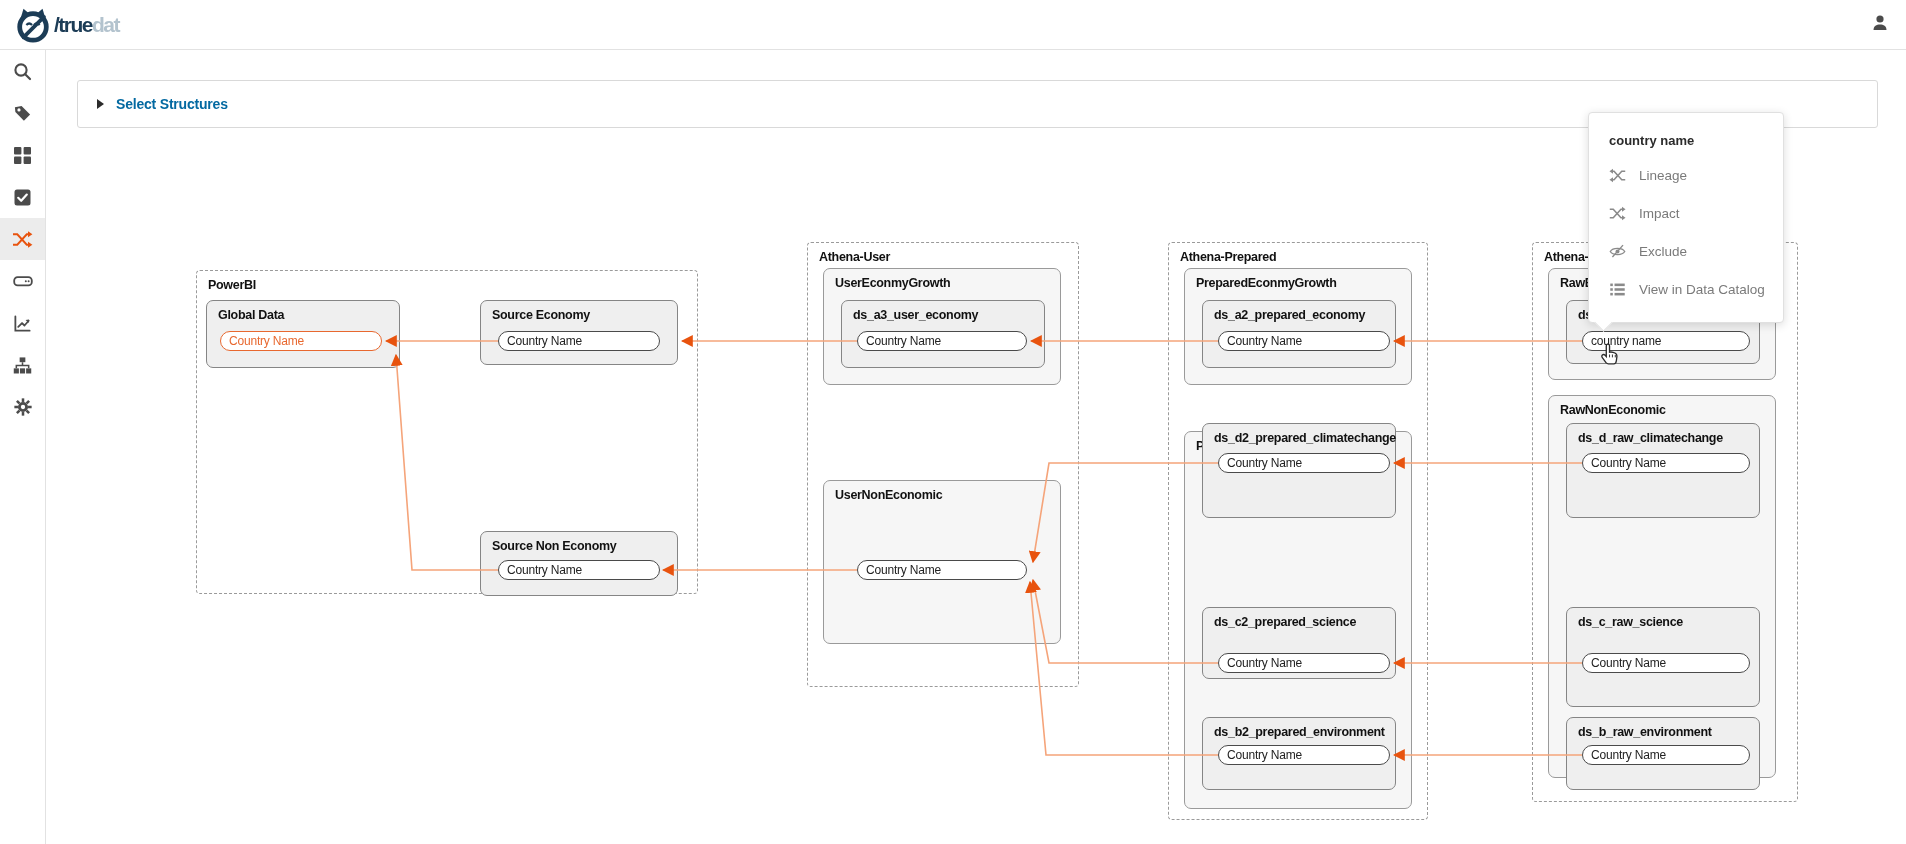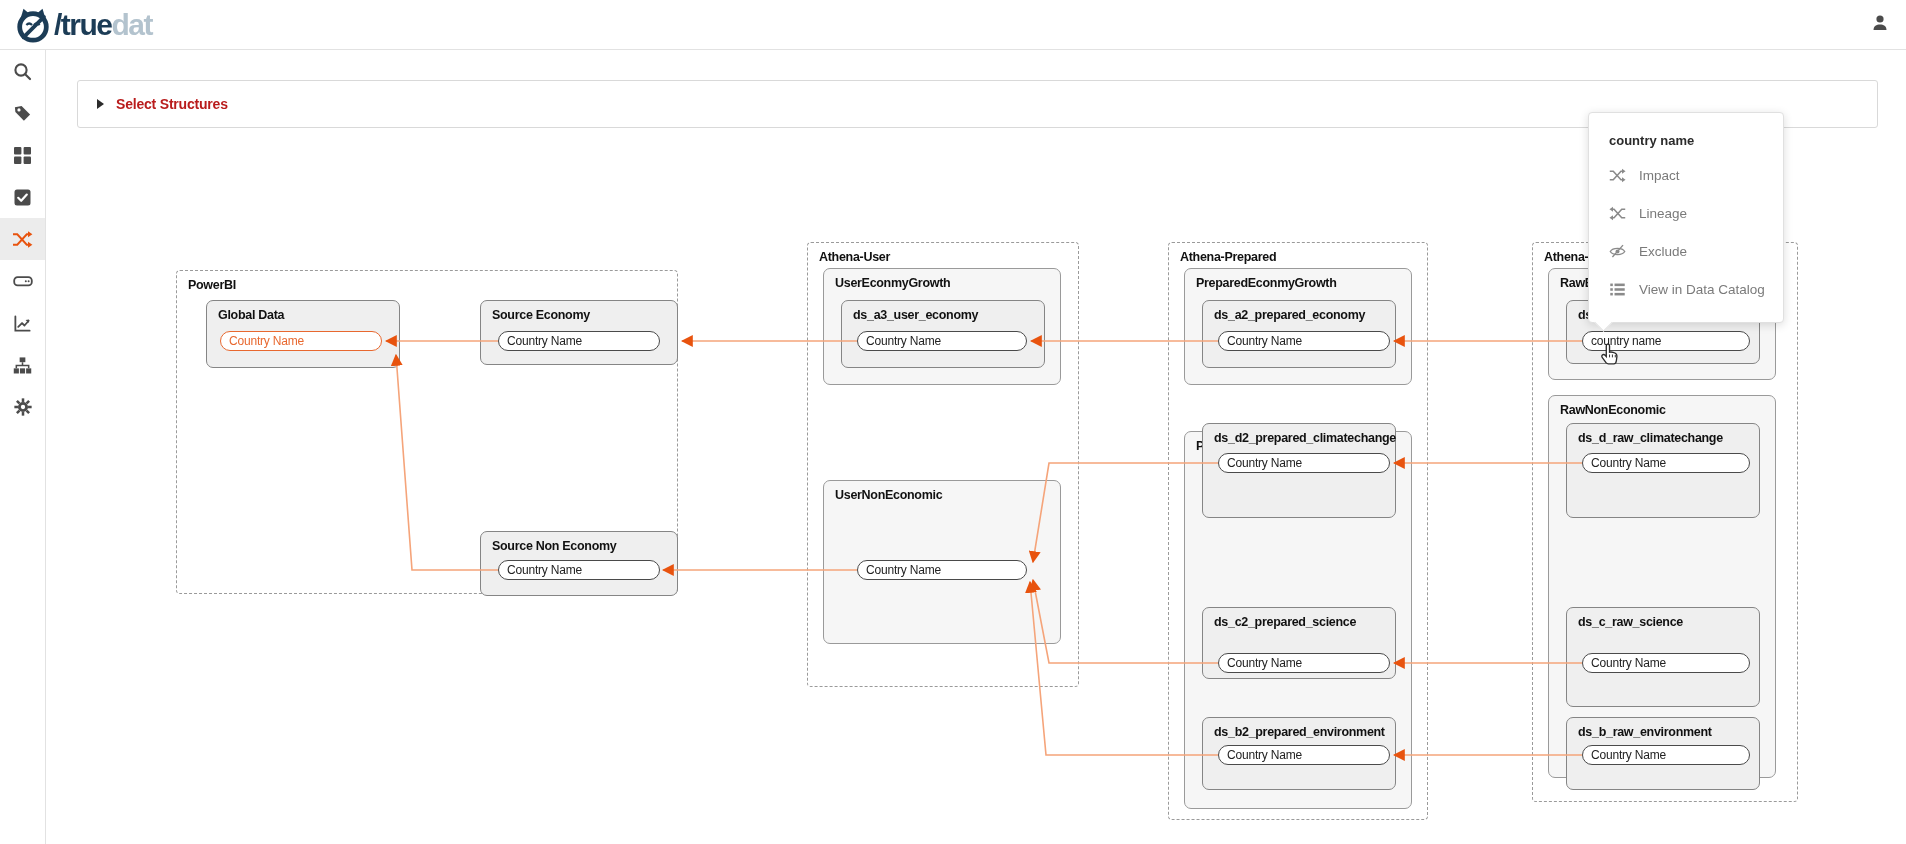--- a/index.html
+++ b/index.html
@@ -2,38 +2,38 @@
 <html><head>
 <meta charset="utf-8">
 <style>
   * { margin:0; padding:0; box-sizing:border-box; }
   html,body { width:1906px; height:844px; overflow:hidden; background:#fff;
     font-family:"Liberation Sans", sans-serif; }
   
   .header { position:absolute; left:0; top:0; width:1906px; height:50px; background:#fff;
     border-bottom:1px solid #e2e2e2; z-index:30; }
   .logo { position:absolute; left:14px; top:6px; display:flex; align-items:center; }
-  .logo-text { font-size:30px; font-weight:bold; letter-spacing:-1.5px; margin-left:2px; }
+  .logo-text { font-size:21px; font-weight:bold; letter-spacing:-1.5px; margin-left:2px; }
   .logo-true { color:#1c3c56; }
   .logo-dat  { color:#b3c3ce; }
   .user-icon { position:absolute; right:16px; top:13px; width:20px; height:20px; color:#4b4b4b; cursor:pointer; }
   
   .sidebar { position:absolute; left:0; top:50px; width:46px; height:794px; background:#fff;
     border-right:1px solid #e2e2e2; z-index:25; }
   .side-item { width:45px; height:42px; display:flex; align-items:center; justify-content:center;
     color:#4b4b4b; cursor:pointer; }
   .side-item.active { color:#e8530e; background:#ececec; }
   .side-item svg { display:block; }
   
   .select-bar { position:absolute; left:77px; top:80px; width:1801px; height:48px;
     border:1px solid #d9d9d9; border-radius:3px; background:#fff; display:flex; align-items:center;
     cursor:pointer; z-index:5; }
   .caret { width:0; height:0; border-left:7px solid #2b2b2b; border-top:5px solid transparent;
     border-bottom:5px solid transparent; margin-left:19px; }
-  .select-label { font-size:14px; font-weight:bold; color:#b91c1c; margin-left:12px; letter-spacing:-0.2px; }
+  .select-label { font-size:14px; font-weight:bold; color:#0369a1; margin-left:12px; letter-spacing:-0.2px; }
   
   .canvas { position:absolute; left:0; top:0; width:1906px; height:844px; z-index:1; }
   .grp { position:absolute; border:1px dashed #9a9a9a; border-radius:4px; background:transparent; }
   .sub { position:absolute; border:1px solid #9a9a9a; border-radius:7px; background:#f6f6f6; }
   .node { position:absolute; border:1px solid #858585; border-radius:7px; background:#efefef; }
   .lbl { position:absolute; left:11px; top:7px; font-size:12.5px; font-weight:bold; color:#111;
     letter-spacing:-0.3px; white-space:nowrap; }
   .field { position:absolute; background:#fff; border:1.5px solid #4a4a4a; border-radius:10px;
     font-size:12px; color:#222; line-height:18px; padding-left:8px; letter-spacing:-0.2px;
     white-space:nowrap; overflow:hidden; cursor:pointer; }
@@ -191,21 +191,21 @@
         <path d="M498 570 L412 570 L396 355" fill="none" stroke="#f5a47a" stroke-width="1.6" marker-end="url(#arrow)"></path>
         <path d="M857 570 L663 570" fill="none" stroke="#f5a47a" stroke-width="1.6" marker-end="url(#arrow)"></path>
         <path d="M1218 463 L1049 463 L1033 562" fill="none" stroke="#f5a47a" stroke-width="1.6" marker-end="url(#arrow)"></path>
         <path d="M1218 663 L1049 663 L1033 580" fill="none" stroke="#f5a47a" stroke-width="1.6" marker-end="url(#arrow)"></path>
         <path d="M1218 755 L1046 755 L1030 582" fill="none" stroke="#f5a47a" stroke-width="1.6" marker-end="url(#arrow)"></path>
         <path d="M1582 463 L1394 463" fill="none" stroke="#f5a47a" stroke-width="1.6" marker-end="url(#arrow)"></path>
         <path d="M1582 663 L1394 663" fill="none" stroke="#f5a47a" stroke-width="1.6" marker-end="url(#arrow)"></path>
         <path d="M1582 755 L1394 755" fill="none" stroke="#f5a47a" stroke-width="1.6" marker-end="url(#arrow)"></path>
       </g>
   </svg>
-<div class="grp" style="left: 176px; top: 270px; width: 502px; height: 324px;">
+<div class="grp" style="left: 196px; top: 270px; width: 502px; height: 324px;">
       <span class="lbl">PowerBI</span>
     </div>
     <div class="node" style="left: 206px; top: 300px; width: 194px; height: 68px;">
       <span class="lbl">Global Data</span>
     </div>
     <div class="field hl" style="left: 220px; top: 331px; width: 162px; height: 20px;">Country Name</div>
     <div class="node" style="left: 480px; top: 300px; width: 198px; height: 65px;">
       <span class="lbl">Source Economy</span>
     </div>
     <div class="field" style="left: 498px; top: 331px; width: 162px; height: 20px;">Country Name</div>
@@ -277,38 +277,38 @@
       <span class="lbl">ds_b_raw_environment</span>
     </div>
     <div class="field" style="left: 1582px; top: 745px; width: 168px; height: 20px;">Country Name</div>
   </div>
 
 <div class="popup">
   <div class="popup-title">country name</div>
   <div class="popup-item">
     <span class="mi"><svg viewBox="0 0 22 20" width="17" height="17">
           <g stroke="currentColor" stroke-width="2" fill="none">
+            <path d="M21 4.5 h-4.5 L6.5 15.5 h-3"></path>
+            <path d="M21 15.5 h-4.5 L6.5 4.5 h-3"></path>
+          </g>
+          <path d="M5.2 1.4 L0.6 4.5 L5.2 7.6 Z" fill="currentColor"></path>
+          <path d="M5.2 12.4 L0.6 15.5 L5.2 18.6 Z" fill="currentColor"></path>
+        </svg></span>
+    <span>Lineage</span>
+  </div>
+  <div class="popup-item">
+    <span class="mi"><svg viewBox="0 0 22 20" width="17" height="17">
+          <g stroke="currentColor" stroke-width="2" fill="none">
             <path d="M1 4.5 h4.5 L15.5 15.5 h3"></path>
             <path d="M1 15.5 h4.5 L15.5 4.5 h3"></path>
           </g>
           <path d="M16.8 1.4 L21.4 4.5 L16.8 7.6 Z" fill="currentColor"></path>
           <path d="M16.8 12.4 L21.4 15.5 L16.8 18.6 Z" fill="currentColor"></path>
         </svg></span>
     <span>Impact</span>
-  </div>
-  <div class="popup-item">
-    <span class="mi"><svg viewBox="0 0 22 20" width="17" height="17">
-          <g stroke="currentColor" stroke-width="2" fill="none">
-            <path d="M21 4.5 h-4.5 L6.5 15.5 h-3"></path>
-            <path d="M21 15.5 h-4.5 L6.5 4.5 h-3"></path>
-          </g>
-          <path d="M5.2 1.4 L0.6 4.5 L5.2 7.6 Z" fill="currentColor"></path>
-          <path d="M5.2 12.4 L0.6 15.5 L5.2 18.6 Z" fill="currentColor"></path>
-        </svg></span>
-    <span>Lineage</span>
   </div>
   <div class="popup-item">
     <span class="mi"><svg viewBox="0 0 20 20" width="17" height="17">
           <path d="M1.5 10 C4.5 5.2 15.5 5.2 18.5 10 C15.5 14.8 4.5 14.8 1.5 10 Z" fill="none" stroke="currentColor" stroke-width="1.6"></path>
           <circle cx="10" cy="10" r="2.3" fill="currentColor"></circle>
           <line x1="4" y1="16.5" x2="16.5" y2="2.5" stroke="currentColor" stroke-width="1.6"></line>
         </svg></span>
     <span>Exclude</span>
   </div>
   <div class="popup-item">

